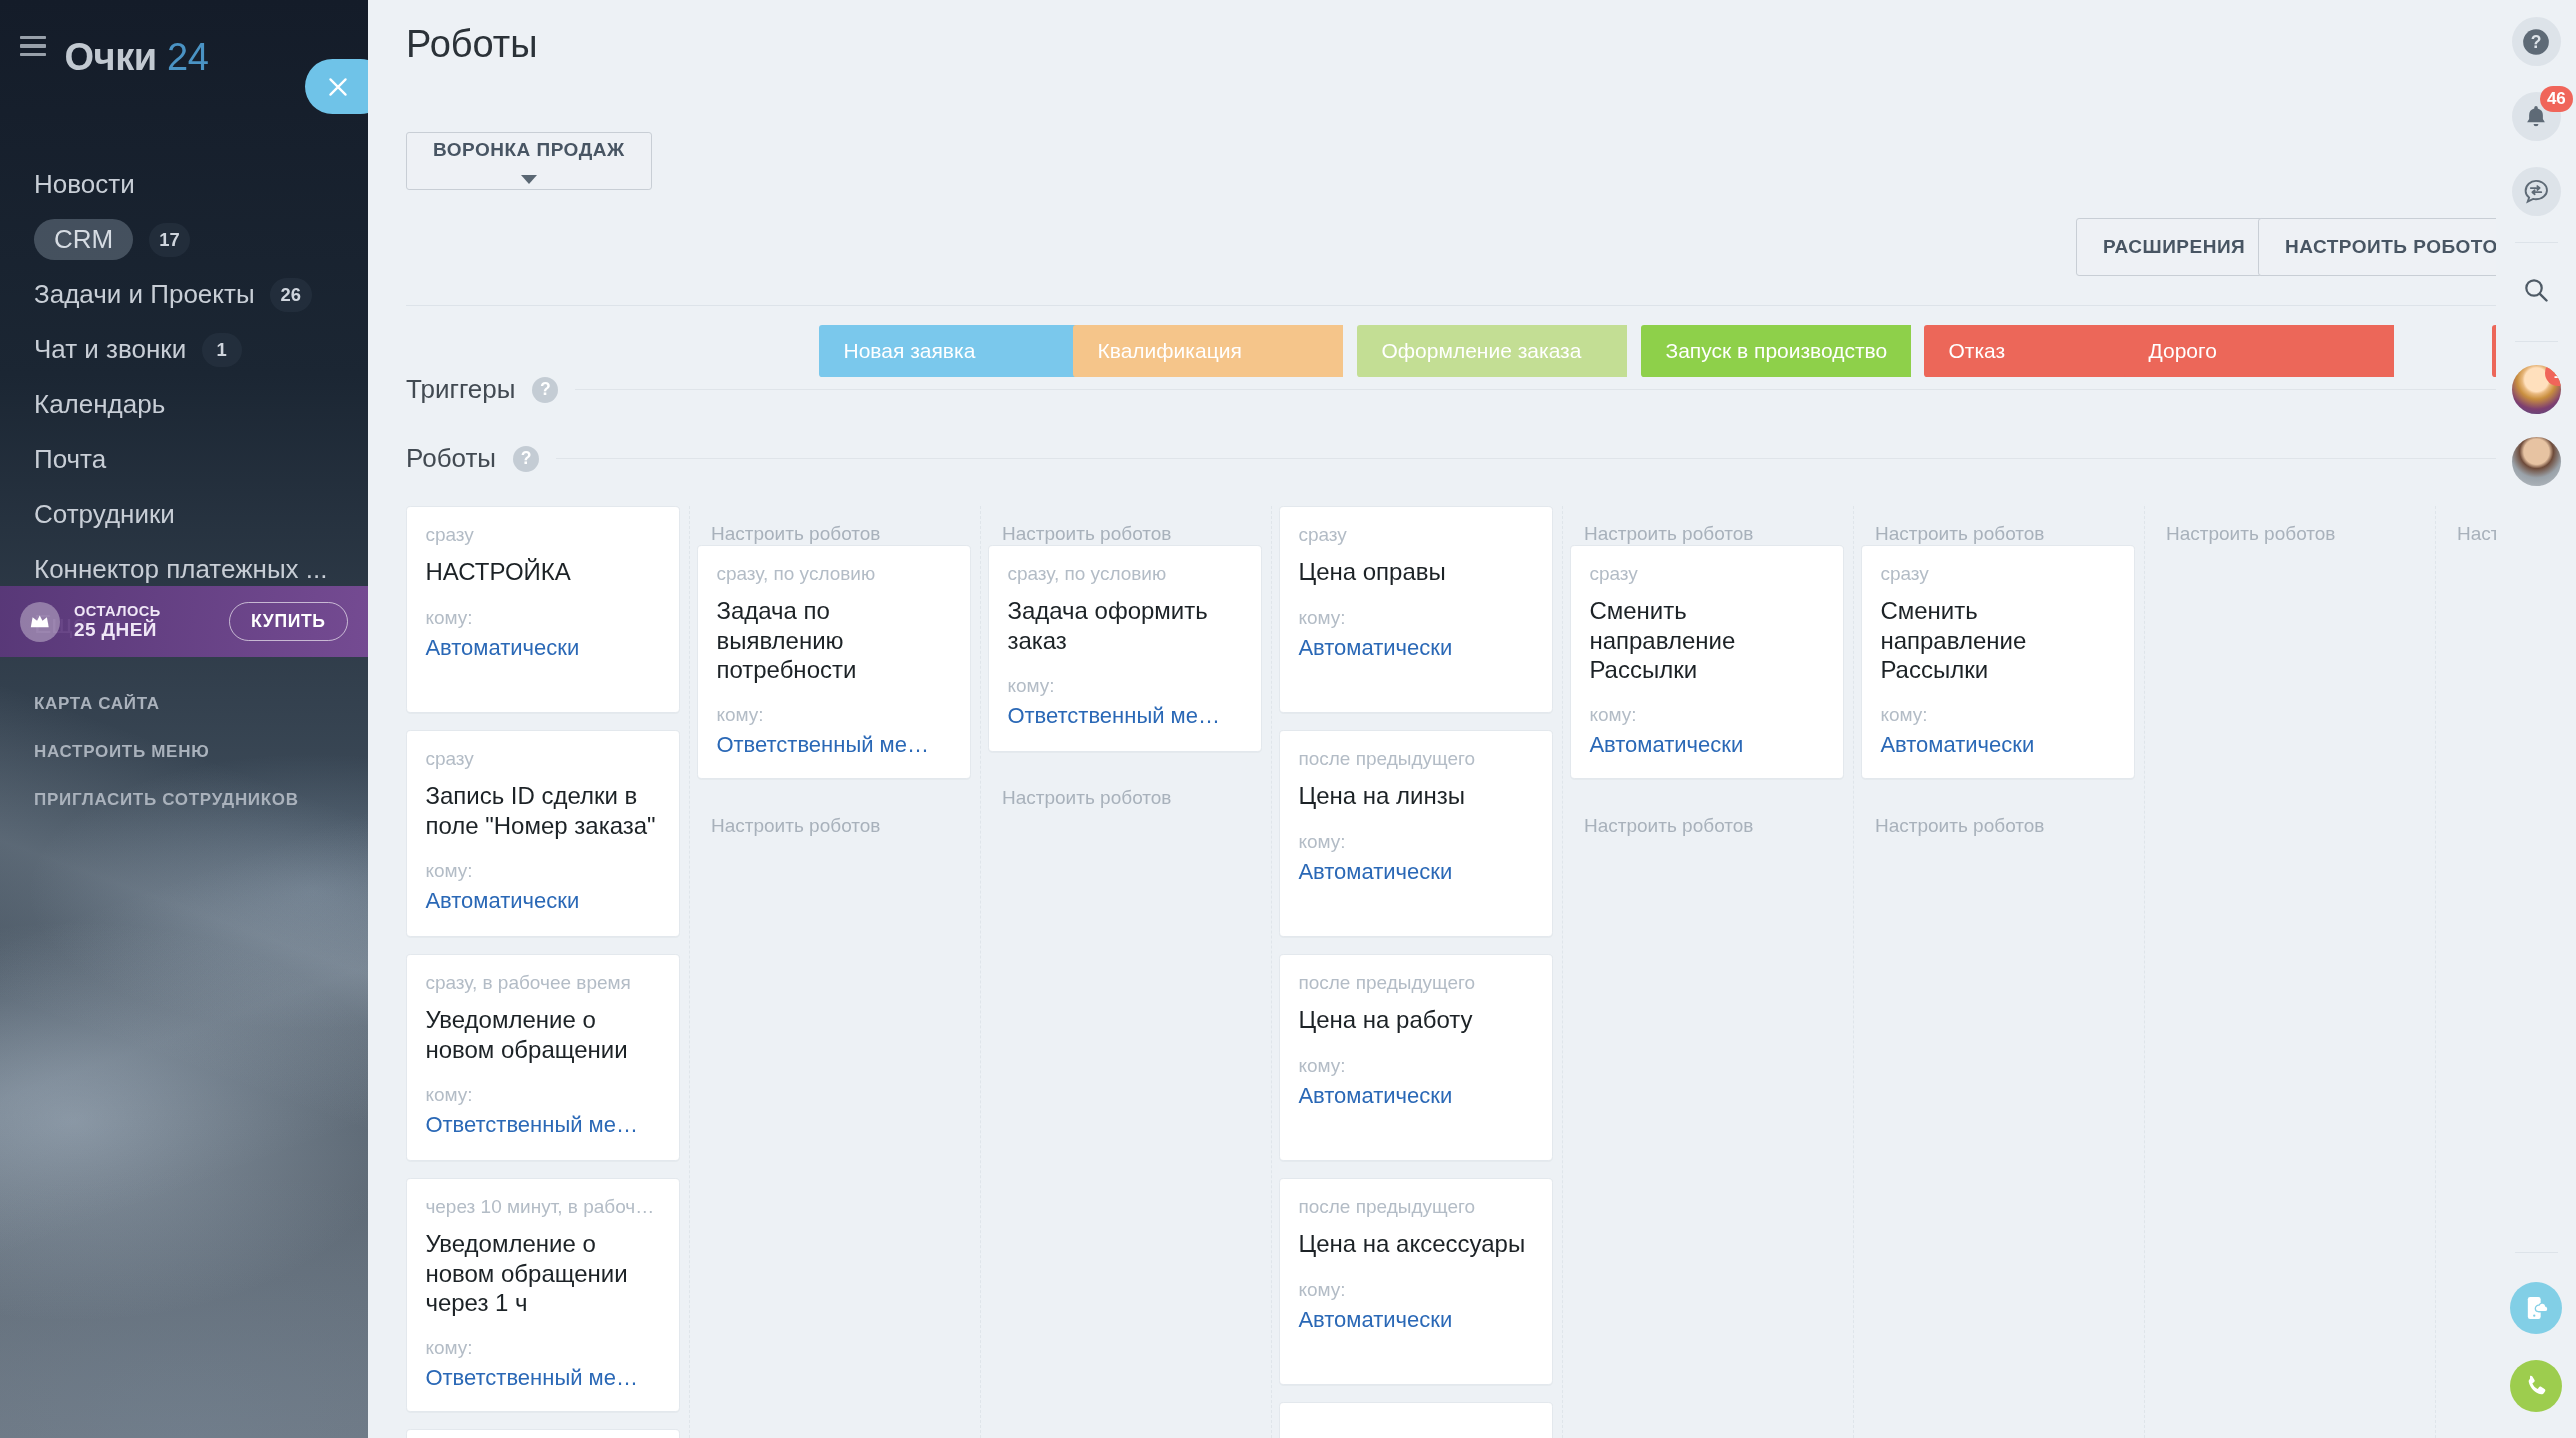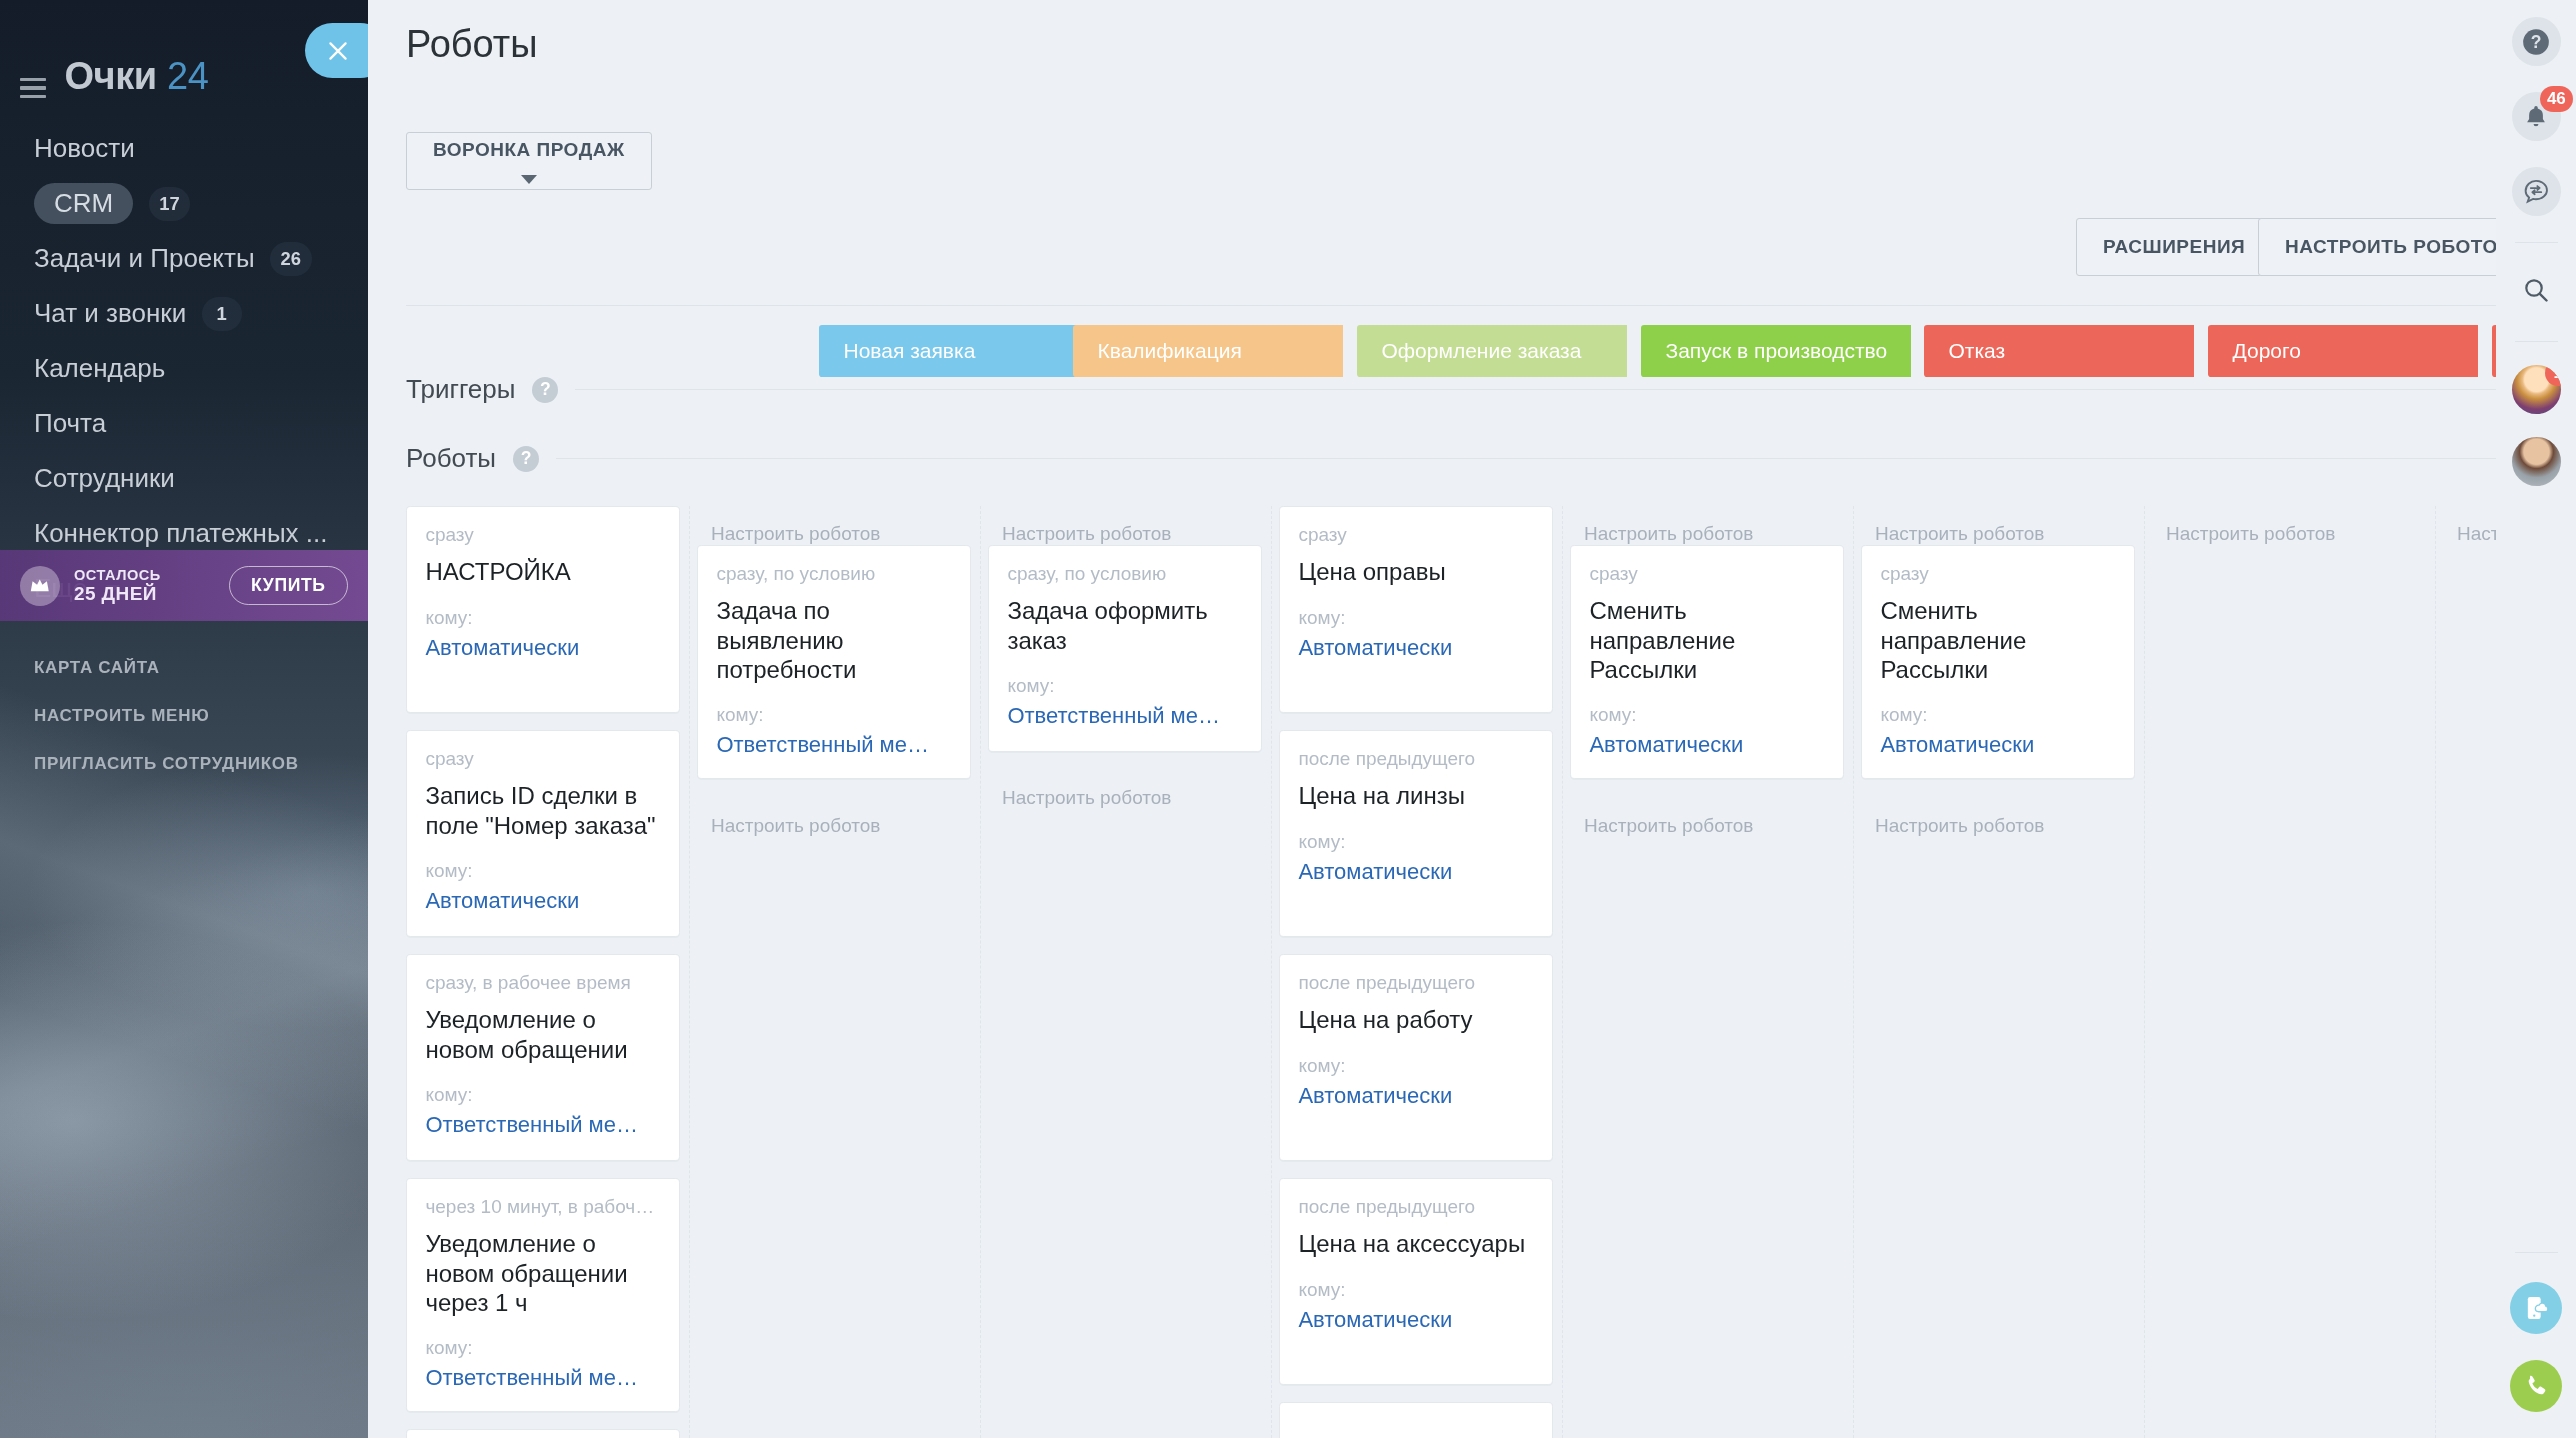--- a/index.html
+++ b/index.html
@@ -30,21 +30,21 @@
       linear-gradient(180deg, #141c29 0%, #1b2633 26%, #3e4c5a 58%, #5a6672 78%, #6d7782 100%);
   }
   .sb-bg:after {
     content:""; position:absolute; inset:0;
     background:
       linear-gradient(200deg, rgba(255,255,255,0) 52%, rgba(220,230,240,.18) 62%, rgba(255,255,255,0) 72%),
       linear-gradient(160deg, rgba(255,255,255,0) 60%, rgba(200,215,230,.13) 70%, rgba(255,255,255,0) 80%);
   }
   .sb-inner { position: relative; z-index: 2; height: 100%; }
 
-  .sb-head { height: 98px; display: flex; align-items: flex-end; padding: 0 0 0 20px; }
+  .sb-head { height: 98px; display: flex; align-items: flex-start; padding: 0 0 0 20px; margin-top: 36px; }
   .burger { width: 26px; height: 20px; display: flex; flex-direction: column; justify-content: space-between; cursor: pointer; flex:0 0 auto; }
   .burger i { display: block; height: 3.1px; background: #98a0aa; border-radius: 0.8px; }
   .logo { margin-left: 18.4px; font-size: 38px; font-weight: bold; color: #c2c9d1; letter-spacing: -0.4px; white-space: nowrap; }
   .logo .num { color: #4a93c4; font-weight: normal; }
   .sb-close {
     position: absolute; top: 23px; left: 305px;
     width: 83px; height: 55px; border-radius: 28px;
     background: #6fc3e8; display: flex; align-items: center; justify-content: flex-start;
     padding-left: 20px; cursor: pointer;
   }
@@ -305,21 +305,21 @@
         </div>
         <div class="stage" style="left: 989px; width: 270px; background: rgb(195, 222, 148); color: rgb(195, 222, 148);">
           <span class="st-lbl" style="color: rgb(255, 255, 255);">Оформление заказа</span>
         </div>
         <div class="stage" style="left: 1273px; width: 270px; background: rgb(142, 208, 74); color: rgb(142, 208, 74);">
           <span class="st-lbl" style="color: rgb(255, 255, 255);">Запуск в производство</span>
         </div>
         <div class="stage" style="left: 1556px; width: 270px; background: rgb(236, 103, 89); color: rgb(236, 103, 89);">
           <span class="st-lbl" style="color: rgb(255, 255, 255);">Отказ</span>
         </div>
-        <div class="stage" style="left: 1840px; width: 270px; background: rgb(236, 103, 89); color: rgb(236, 103, 89);">
+        <div class="stage" style="left: 1756px; width: 270px; background: rgb(236, 103, 89); color: rgb(236, 103, 89);">
           <span class="st-lbl" style="color: rgb(255, 255, 255);">Дорого</span>
         </div>
         <div class="stage plain" style="left: 2124px; width: 322px; background: rgb(236, 103, 89); color: rgb(236, 103, 89);">
           <span class="st-lbl" style="color: rgb(255, 255, 255);">Не можем исполнить…</span>
         </div>
       </div>
 
     <div class="sec" style="top:374px;">
       <span class="sec-lbl">Триггеры</span>
       <span class="q-icon">?</span>

